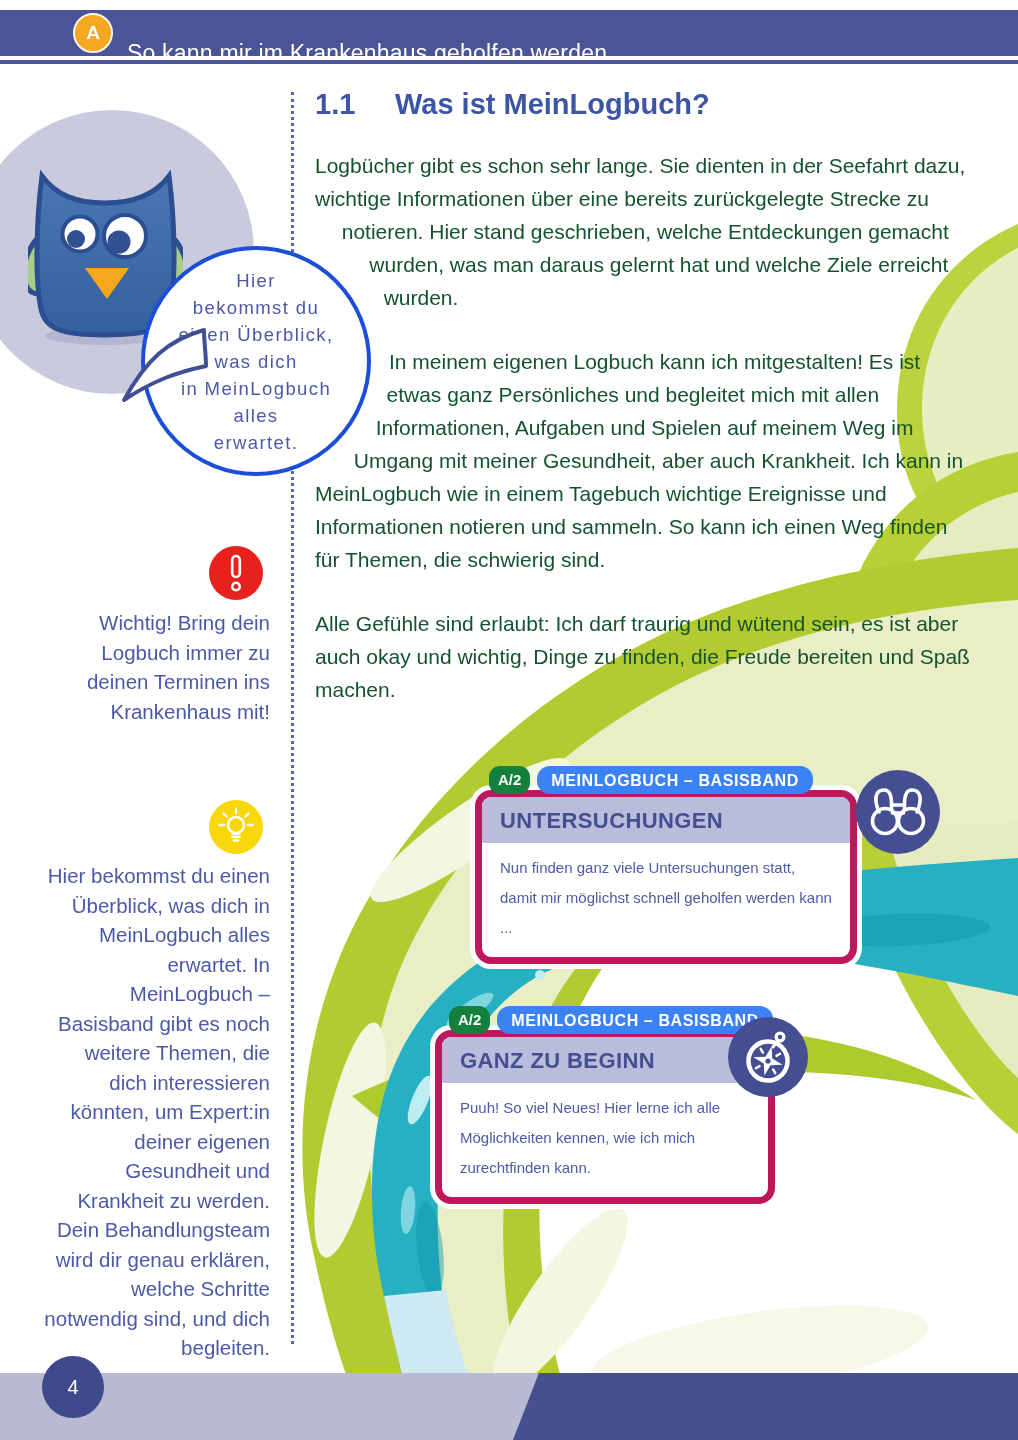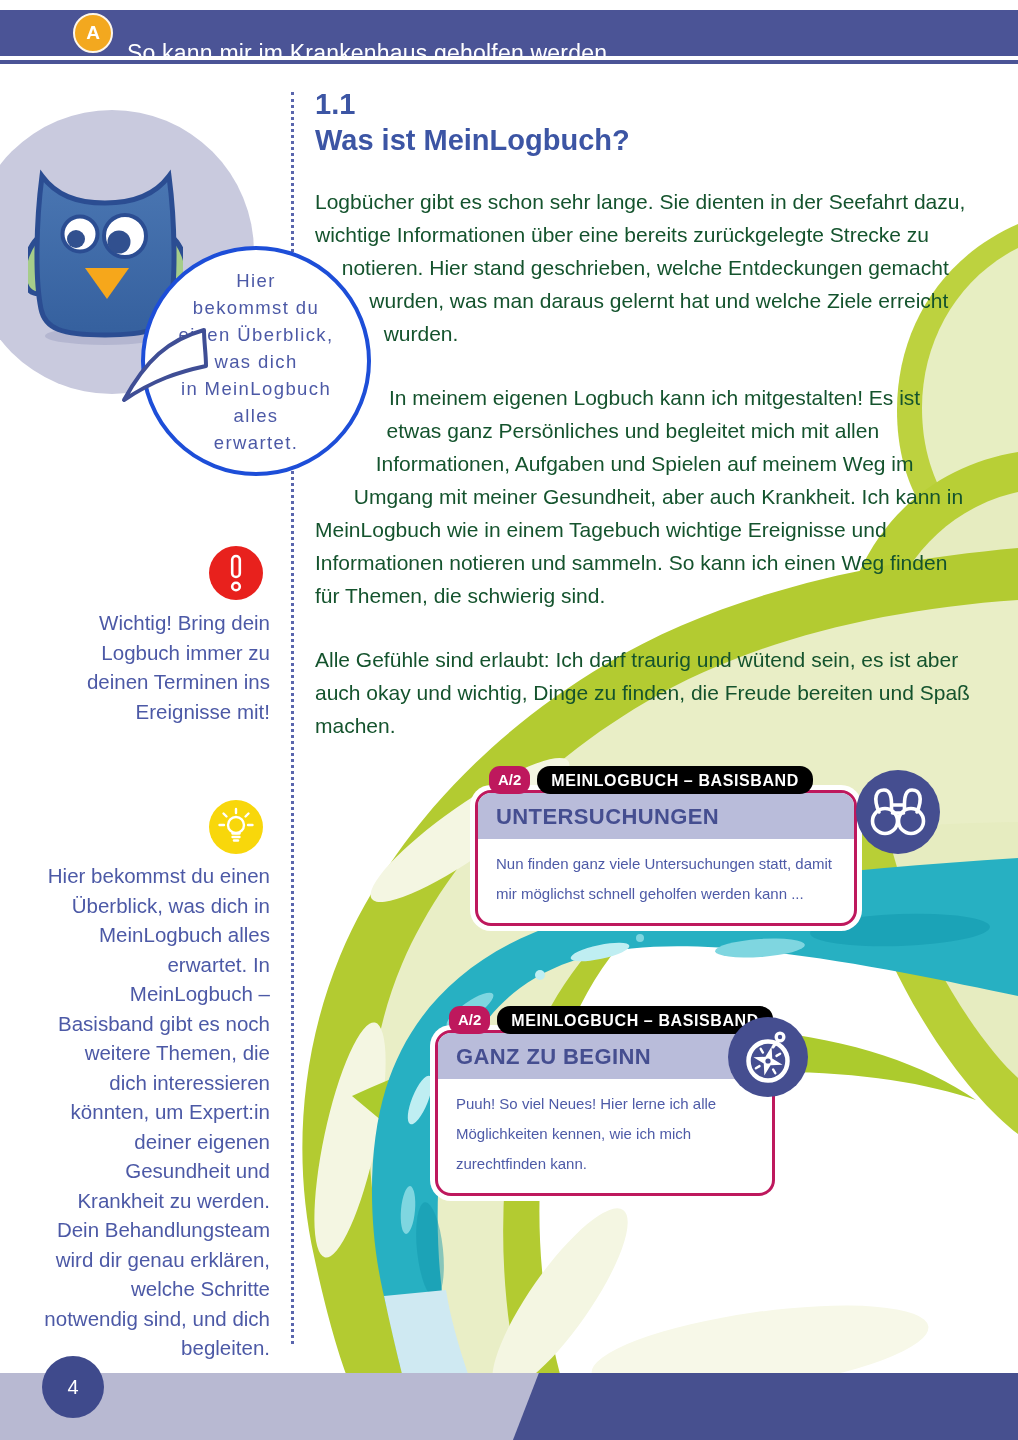--- a/index.html
+++ b/index.html
@@ -31,44 +31,44 @@
   .speech-bubble{position:absolute;left:141px;top:246px;width:222px;height:222px;border-radius:50%;
               background:#fff;border:4px solid #1d4ed8;display:flex;align-items:center;
               justify-content:center;text-align:center;}
   .speech-text{font-size:18.5px;line-height:27px;letter-spacing:1.4px;color:#4c59a6;
               white-space:pre-line;}
   .bubble-tail{position:absolute;left:110px;top:320px;width:104px;height:88px;}
 
   
   .main-col{position:absolute;left:315px;top:86px;width:655px;}
   .section-heading{display:flex;margin:0 0 27px 0;color:#3c55a4;font-size:29px;font-weight:bold;
-              line-height:36px;flex-direction:column;}
+              line-height:36px;}
   .sec-num{width:80px;flex:0 0 auto;}
   .body-text{font-size:21px;line-height:33px;color:#14532d;}
   .para{margin:0 0 31px 0;}
   .bubble-float{float:left;width:85px;height:340px;shape-outside:circle(138px at -64px 203px);}
 
   
   .note-icon{position:absolute;width:54px;height:54px;}
   .icon-exclaim{left:209px;top:546px;}
   .icon-bulb{left:209px;top:800px;}
   .note{position:absolute;text-align:right;color:#4c59a6;font-size:20.5px;line-height:29.5px;}
   .note-1{left:78px;top:608px;width:192px;}
   .note-2{left:44px;top:861px;width:226px;}
 
   
   .card-group{position:absolute;}
   .cg-a2{left:475px;top:766px;width:382px;}
   .cg-a1{left:435px;top:1006px;width:340px;}
   .card-tabs{display:flex;gap:7px;margin-left:14px;position:relative;z-index:2;}
-  .tab-ref{background:#be185d;color:#fff;font-weight:bold;font-size:15px;padding:5px 9px 4px;
+  .tab-ref{background:#15803d;color:#fff;font-weight:bold;font-size:15px;padding:5px 9px 4px;
               border-radius:11px;}
-  .tab-series{background:#000000;color:#fff;font-weight:bold;font-size:16px;letter-spacing:.6px;
+  .tab-series{background:#3b82f6;color:#fff;font-weight:bold;font-size:16px;letter-spacing:.6px;
               padding:6px 14px 4px;border-radius:13px;white-space:nowrap;}
-  .card-box{position:relative;margin-top:-4px;background:#fff;border:3px solid #be185d;
+  .card-box{position:relative;margin-top:-4px;background:#fff;border:7px solid #be185d;
               border-radius:16px;box-shadow:0 0 0 5px #fff;overflow:hidden;z-index:1;}
   .card-band{background:#b9bcda;color:#454e90;font-weight:bold;font-size:22px;letter-spacing:.4px;
               padding:11px 18px 9px;}
   .card-body{padding:10px 18px 14px;color:#4d5aa7;font-size:15px;line-height:30px;}
   .card-badge{position:absolute;z-index:3;}
   .badge-a2{left:381px;top:4px;width:84px;height:84px;}
   .badge-a1{left:293px;top:11px;width:80px;height:80px;}
 
   
   .footer-band{position:absolute;left:0;top:1373px;width:1018px;height:67px;background:#b8b9d2;}
@@ -157,21 +157,21 @@
     </div>
   </main>
 
   <div class="note-icon icon-exclaim">
     <svg viewBox="0 0 54 54" width="54" height="54" aria-hidden="true">
       <circle cx="27" cy="27" r="27" fill="#e8211d"></circle>
       <rect x="23.2" y="10" width="7.6" height="21" rx="3.8" fill="none" stroke="#fff" stroke-width="2.6"></rect>
       <circle cx="27" cy="40.5" r="3.8" fill="none" stroke="#fff" stroke-width="2.6"></circle>
     </svg>
   </div>
-  <div class="note note-1">Wichtig! Bring dein Logbuch immer zu deinen Terminen ins Ereignisse mit!</div>
+  <div class="note note-1">Wichtig! Bring dein Logbuch immer zu deinen Terminen ins Krankenhaus mit!</div>
 
   <div class="note-icon icon-bulb">
     <svg viewBox="0 0 54 54" width="54" height="54" aria-hidden="true">
       <circle cx="27" cy="27" r="27" fill="#f8d70b"></circle>
       <g stroke="#fff" stroke-width="2.4" fill="none" stroke-linecap="round">
         <circle cx="27" cy="25" r="8"></circle>
         <path d="M23.5,33.5 h7"></path>
           <path d="M23.5,37 h7"></path>
           <path d="M25,40.5 h4"></path>
         <path d="M27,9 v4"></path>

